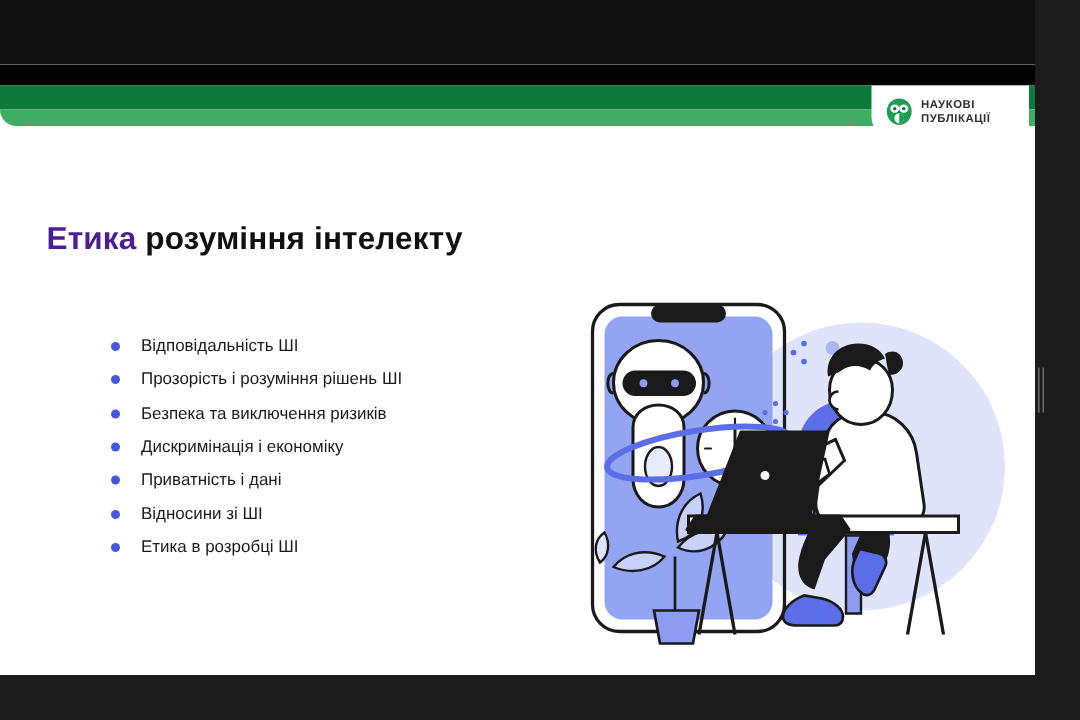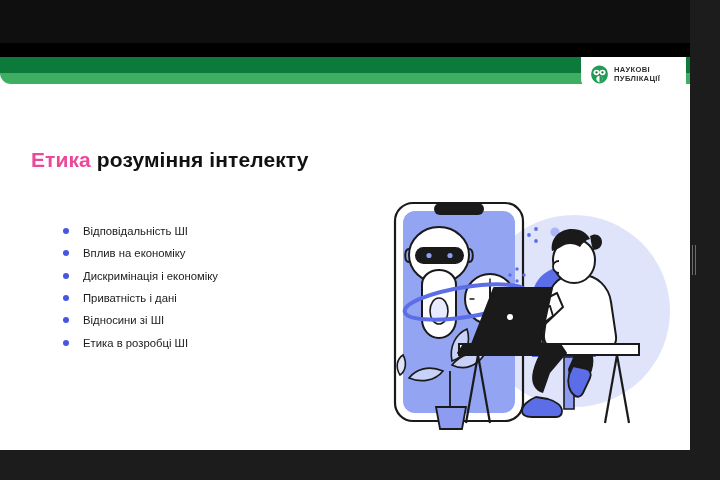--- a/index.html
+++ b/index.html
@@ -57,24 +57,24 @@
     font-size:7.6px; font-weight:bold; letter-spacing:.35px;
     color:#2e2e2e;
   }
 
   
   .title {
     position:absolute; left:31px; top:105px;
     font-size:21px; font-weight:bold; color:#111111;
     letter-spacing:.1px; white-space:nowrap;
   }
-  .title .hl { color:#ec4899; }
-
-  
-  .bullets { position:absolute; left:63px; top:177px; width:330px; }
+  .title .hl { color:#4c1d95; }
+
+  
+  .bullets { position:absolute; left:74px; top:177px; width:330px; }
   .bullet { display:flex; align-items:center; height:22.3px; }
   .bullet .dot {
     width:6px; height:6px; border-radius:50%;
     background:#4656e0; flex:0 0 auto; margin-right:14px;
   }
   .bullet .txt { font-size:11.3px; color:#1b1b1b; white-space:nowrap; }
 
   
   .illus { position:absolute; left:386px; top:146px; width:290px; height:250px; }
 
@@ -123,21 +123,25 @@
 
       <h1 class="title"><span class="hl">Етика</span><span> розуміння інтелекту</span></h1>
 
       <div class="bullets">
         <div class="bullet">
           <span class="dot"></span>
           <span class="txt">Відповідальність ШІ</span>
         </div>
         <div class="bullet">
           <span class="dot"></span>
-          <span class="txt">Вплив на економіку</span>
+          <span class="txt">Прозорість і розуміння рішень ШІ</span>
+        </div>
+        <div class="bullet">
+          <span class="dot"></span>
+          <span class="txt">Безпека та виключення ризиків</span>
         </div>
         <div class="bullet">
           <span class="dot"></span>
           <span class="txt">Дискримінація і економіку</span>
         </div>
         <div class="bullet">
           <span class="dot"></span>
           <span class="txt">Приватність і дані</span>
         </div>
         <div class="bullet">

